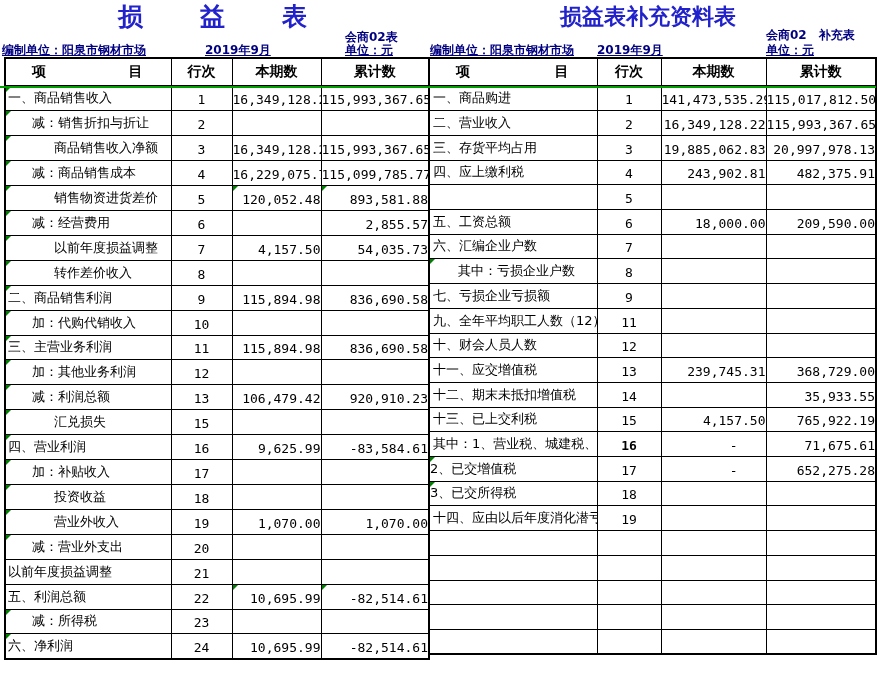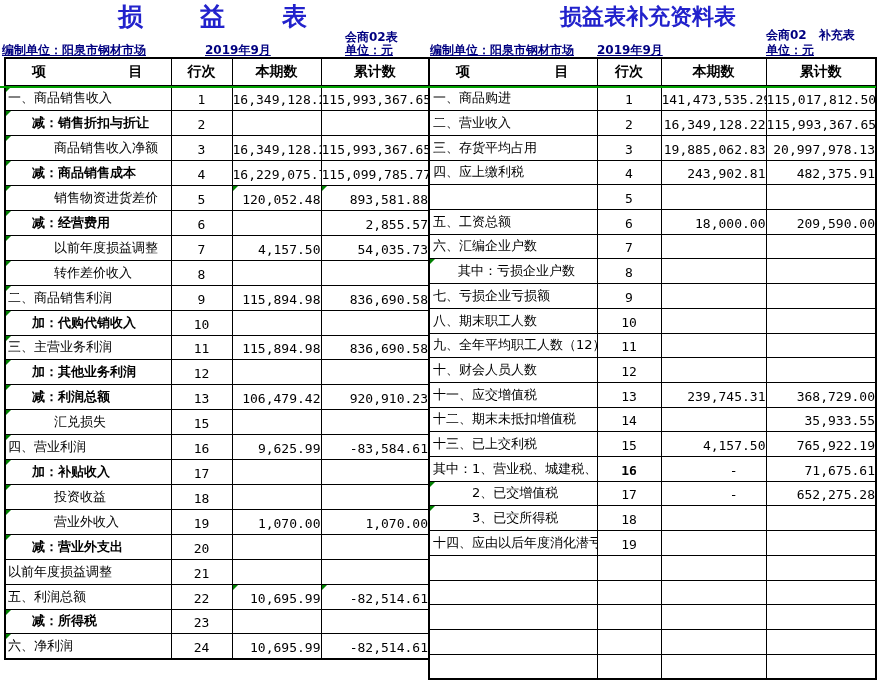--- a/index.html
+++ b/index.html
@@ -35,25 +35,25 @@
     font-size:13px;color:#000;
   }
   .fin-table thead td{
     border-top:2px solid #000;border-bottom:2px solid #000;
     font-weight:bold;font-size:14px;vertical-align:middle;text-align:center;
     height:26px;padding:0;
   }
   .head-item{display:flex;justify-content:space-between;padding:0 28px 0 26px;}
   .item{text-align:left;}
   #left-table .ind0{padding-left:2px;}
-  #left-table .ind1{padding-left:26px;font-weight:bold;}
+  #left-table .ind1{padding-left:26px;}
   #left-table .ind2{padding-left:48px;}
   #right-table .ind0{padding-left:3px;}
   #right-table .ind1{padding-left:28px;}
-  #right-table .ind2{padding-left:42px;}
+  #right-table .ind2{}
   .lineno{text-align:center;font-family:"DejaVu Sans Mono","Liberation Mono",monospace;font-size:12px;}
   .lineno.bold{font-weight:bold;}
   .num{
     text-align:right;padding-right:4px;
     font-family:"DejaVu Sans Mono","Liberation Mono",monospace;font-size:12px;
   }
   .num.dash{padding-right:28px;}
   
   .tri{
     position:absolute;left:0;top:0;width:0;height:0;
@@ -306,26 +306,20 @@
         <td class="num"><span></span></td>
         <td class="num"><span></span></td>
       </tr>
       <tr style="height: 24.71px;">
         <td class="item ind0"><span>七、亏损企业亏损额</span></td>
         <td class="lineno"><span>9</span></td>
         <td class="num"><span></span></td>
         <td class="num"><span></span></td>
       </tr>
       <tr style="height: 24.71px;">
-        <td class="item ind0"><span>八、期末职工人数</span></td>
-        <td class="lineno"><span>10</span></td>
-        <td class="num"><span></span></td>
-        <td class="num"><span></span></td>
-      </tr>
-      <tr style="height: 24.71px;">
         <td class="item ind0"><span>九、全年平均职工人数（12）</span></td>
         <td class="lineno"><span>11</span></td>
         <td class="num"><span></span></td>
         <td class="num"><span></span></td>
       </tr>
       <tr style="height: 24.71px; padding-left: 36px;">
         <td class="item ind0"><span>十、财会人员人数</span></td>
         <td class="lineno"><span>12</span></td>
         <td class="num"><span></span></td>
         <td class="num"><span></span></td>

